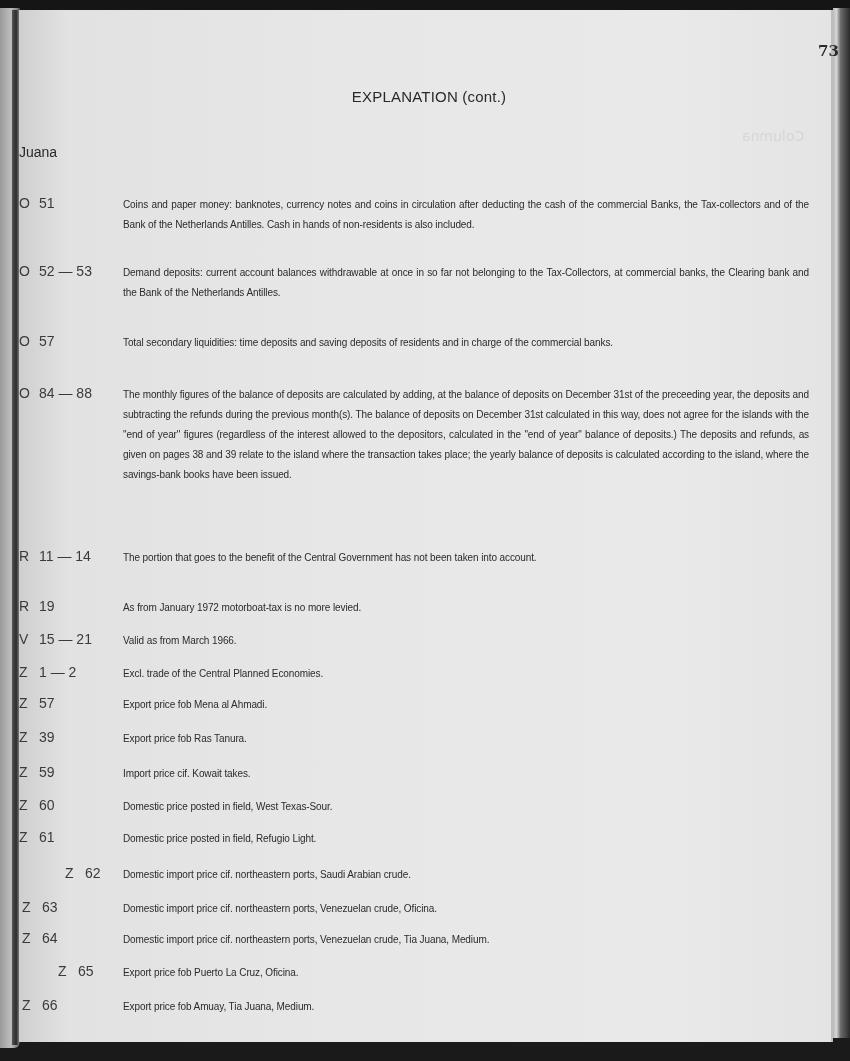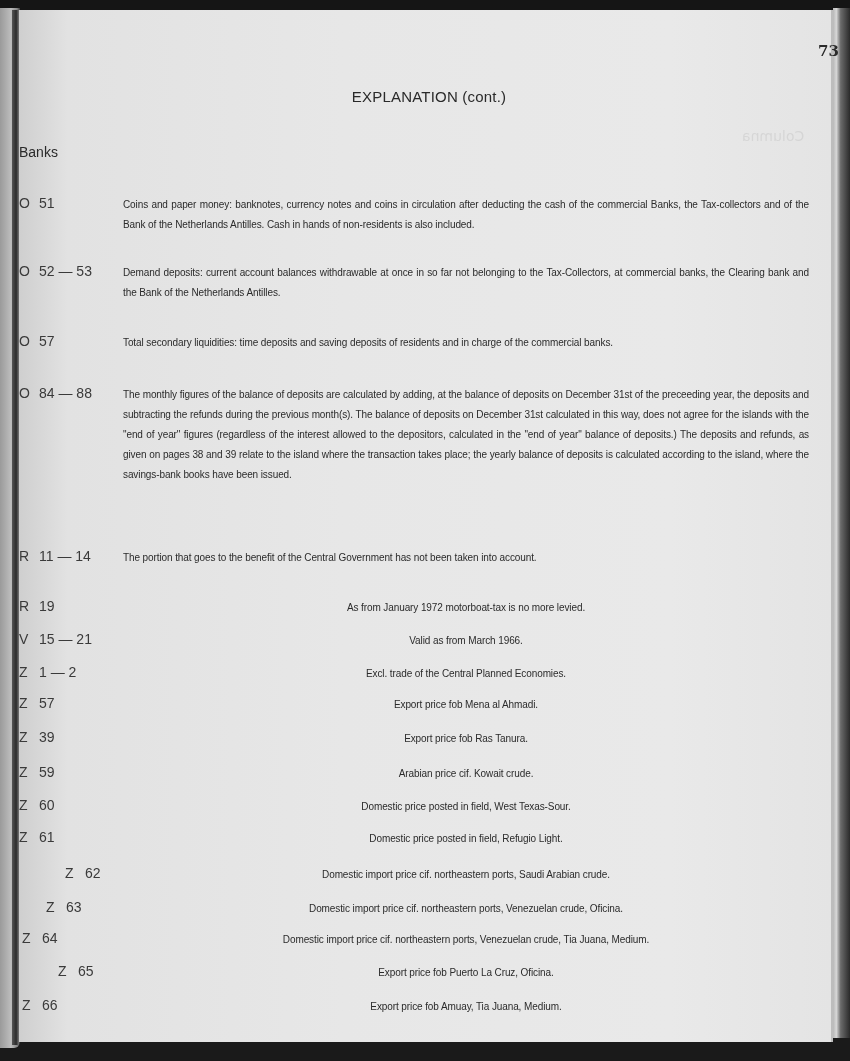--- a/index.html
+++ b/index.html
@@ -105,36 +105,36 @@
       left: 123px;
       top: 0;
       width: 686px;
       font-family: "Liberation Sans", sans-serif;
       font-size: 10px;
       line-height: 20px;
       color: #2b2b2b;
       text-align: justify;
       letter-spacing: -0.1px;
     }
-    .entry .desc.nojust { text-align: center; }
+    .entry .desc.nojust { text-align: left; }
   </style>
 </head>
 <body>
 
 <div class="top-band"></div>
 <div class="prev-page"></div>
 <div class="page"></div>
 <div class="gutter"></div>
 <div class="page-edge-right"></div>
 
 <div class="bleed" style="left:742px; top:128px;">Columna</div>
 
 <div class="page-number">73</div>
 <div class="title">EXPLANATION (cont.)</div>
-<div class="column-label">Banks</div>
+<div class="column-label">Juana</div>
 
 <div class="entry" style="top:195px;">
   <span class="code"><span class="letter">O</span><span>51</span></span>
   <div class="desc">Coins and paper money: banknotes, currency notes and coins in circulation after deducting the cash of the commercial Banks, the Tax-collectors and of the Bank of the Netherlands Antilles. Cash in hands of non-residents is also included.</div>
 </div>
 
 <div class="entry" style="top:263px;">
   <span class="code"><span class="letter">O</span><span>52 — 53</span></span>
   <div class="desc">Demand deposits: current account balances withdrawable at once in so far not belonging to the Tax-Collectors, at commercial banks, the Clearing bank and the Bank of the Netherlands Antilles.</div>
 </div>
@@ -174,40 +174,40 @@
   <div class="desc nojust">Export price fob Mena al Ahmadi.</div>
 </div>
 
 <div class="entry" style="top:729px;">
   <span class="code"><span class="letter">Z</span><span>39</span></span>
   <div class="desc nojust">Export price fob Ras Tanura.</div>
 </div>
 
 <div class="entry" style="top:764px;">
   <span class="code"><span class="letter">Z</span><span>59</span></span>
-  <div class="desc nojust">Arabian price cif. Kowait crude.</div>
+  <div class="desc nojust">Import price cif. Kowait takes.</div>
 </div>
 
 <div class="entry" style="top:797px;">
   <span class="code"><span class="letter">Z</span><span>60</span></span>
   <div class="desc nojust">Domestic price posted in field, West Texas-Sour.</div>
 </div>
 
 <div class="entry" style="top:829px;">
   <span class="code"><span class="letter">Z</span><span>61</span></span>
   <div class="desc nojust">Domestic price posted in field, Refugio Light.</div>
 </div>
 
 <div class="entry" style="top:865px;">
   <span class="code" style="left:22px;margin-left:43px;"><span class="letter">Z</span><span>62</span></span>
   <div class="desc nojust">Domestic import price cif. northeastern ports, Saudi Arabian crude.</div>
 </div>
 
 <div class="entry" style="top:899px;">
-  <span class="code" style="left:22px;margin-left:24px;"><span class="letter">Z</span><span>63</span></span>
+  <span class="code" style="left:22px;"><span class="letter">Z</span><span>63</span></span>
   <div class="desc nojust">Domestic import price cif. northeastern ports, Venezuelan crude, Oficina.</div>
 </div>
 
 <div class="entry" style="top:930px;">
   <span class="code" style="left:22px;"><span class="letter">Z</span><span>64</span></span>
   <div class="desc nojust">Domestic import price cif. northeastern ports, Venezuelan crude, Tia Juana, Medium.</div>
 </div>
 
 <div class="entry" style="top:963px;">
   <span class="code" style="left:22px;margin-left:36px;"><span class="letter">Z</span><span>65</span></span>

